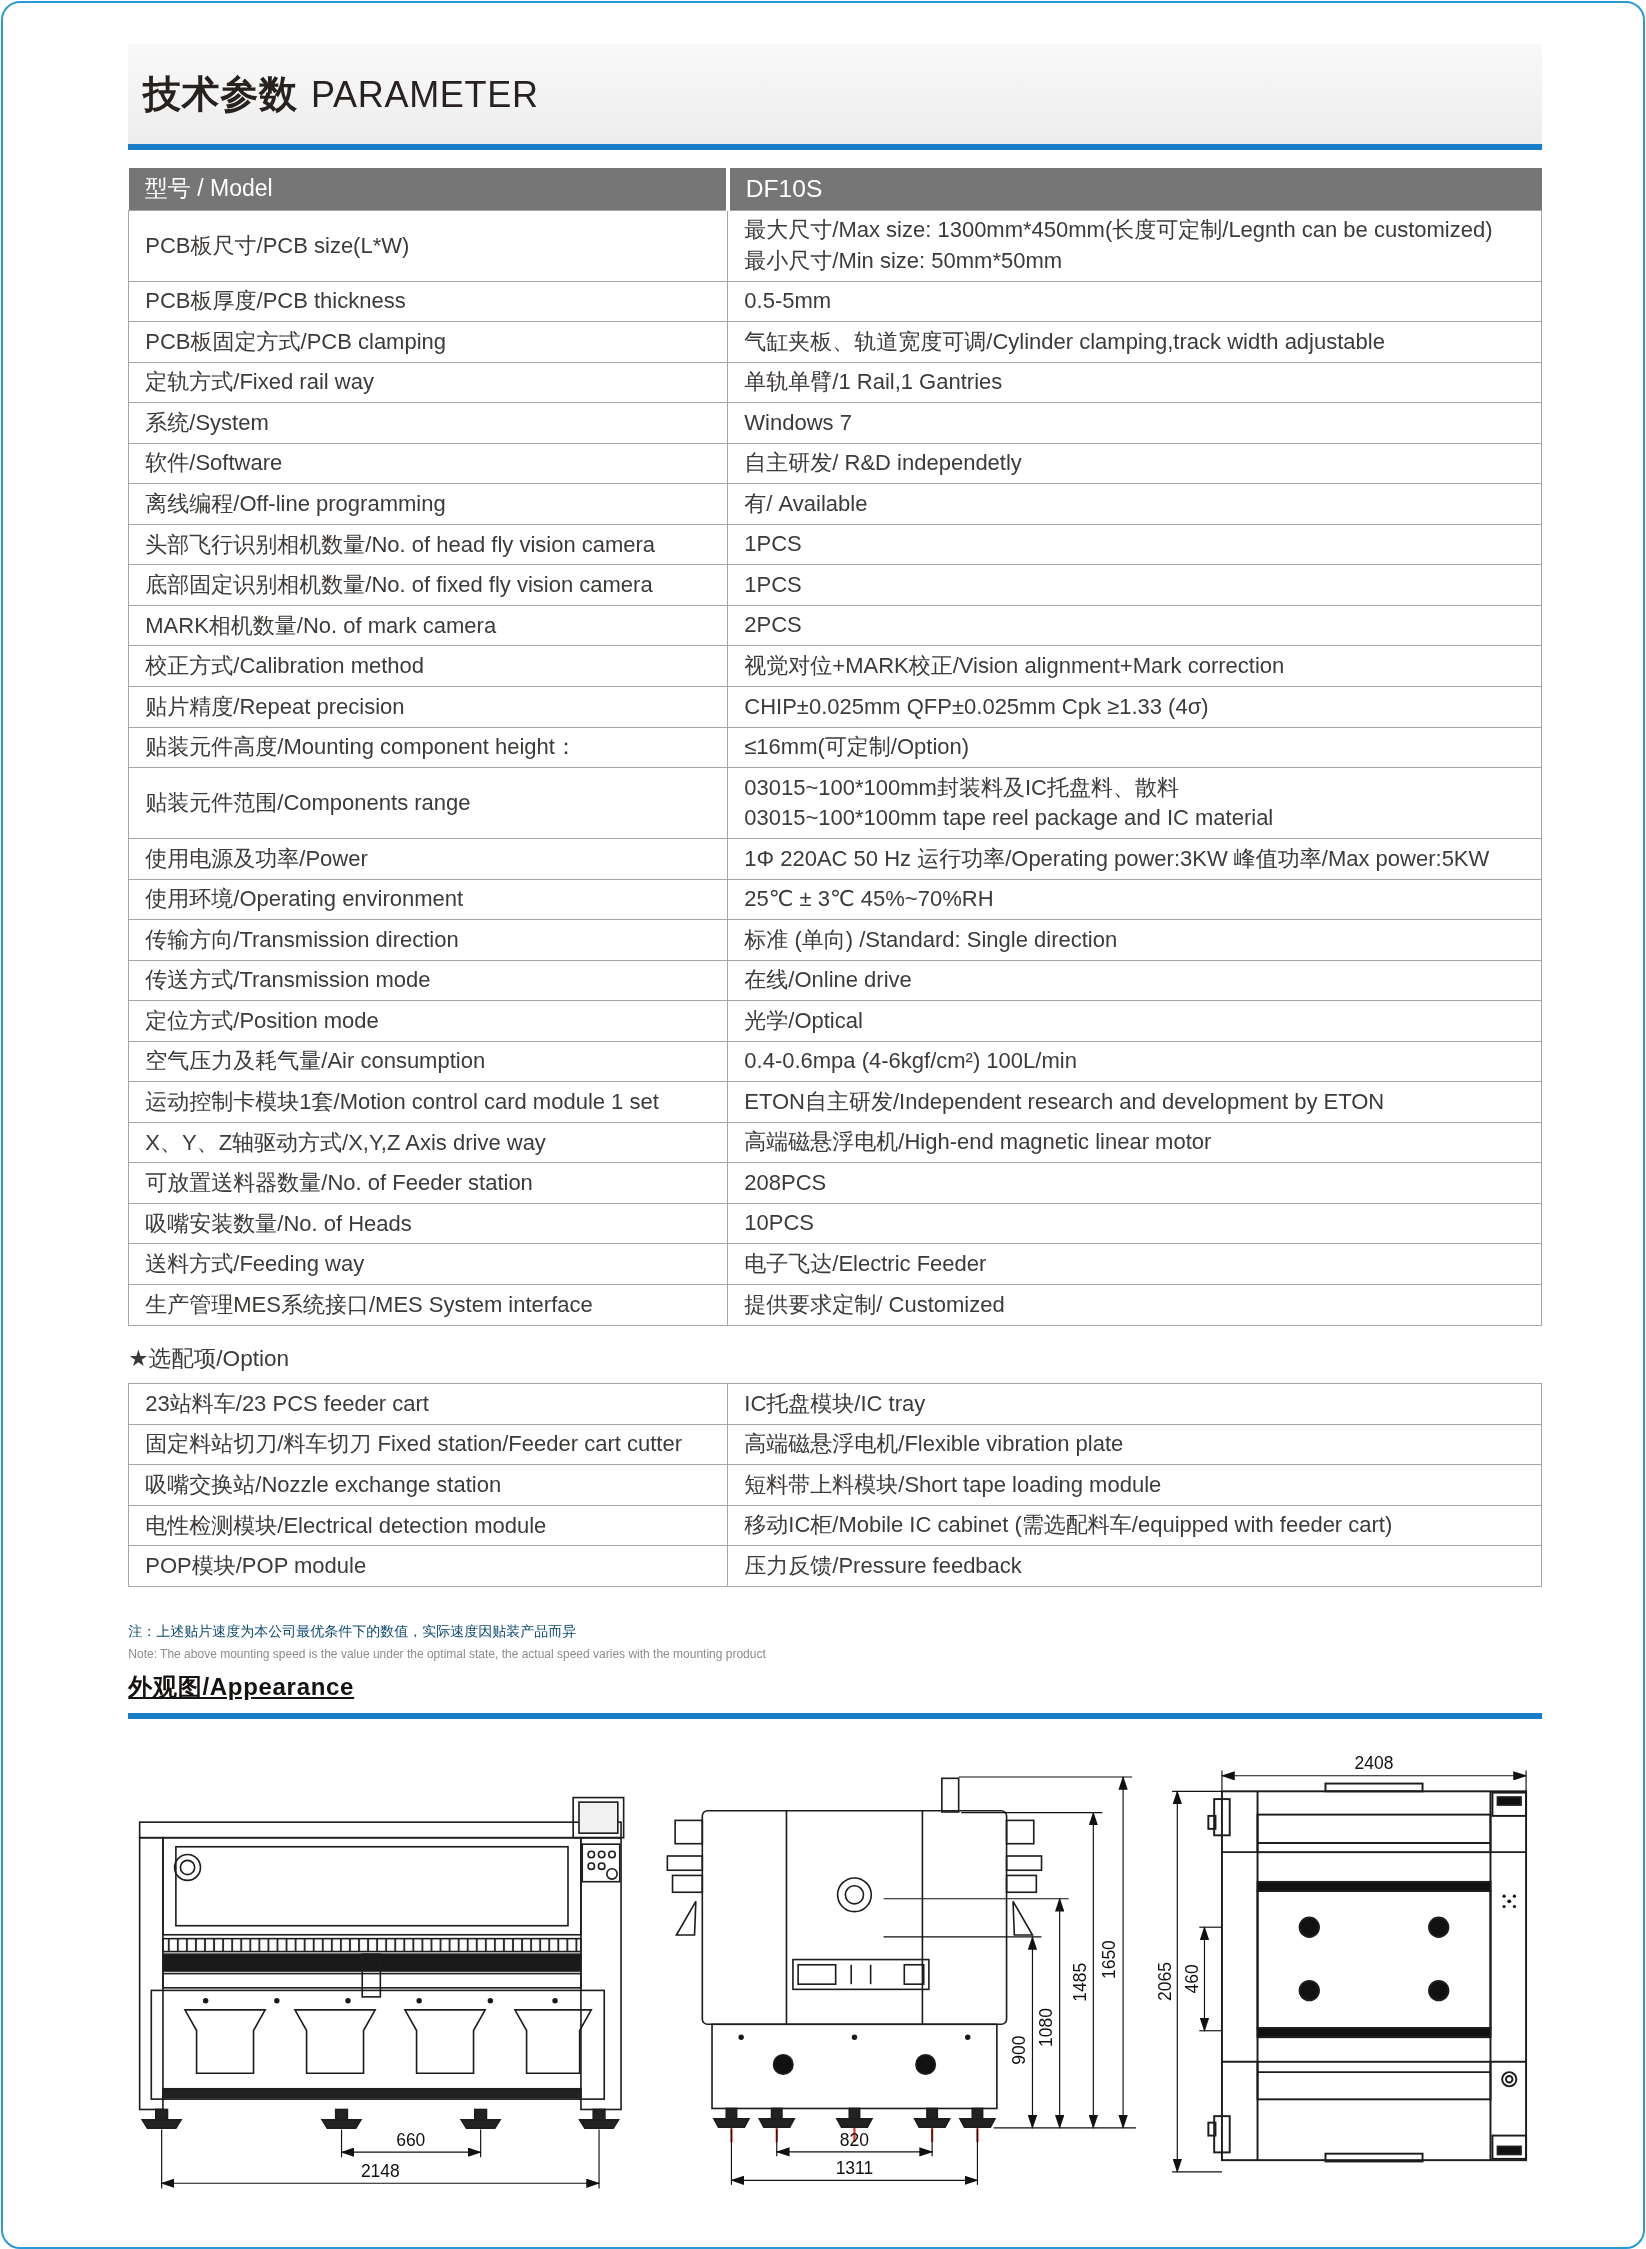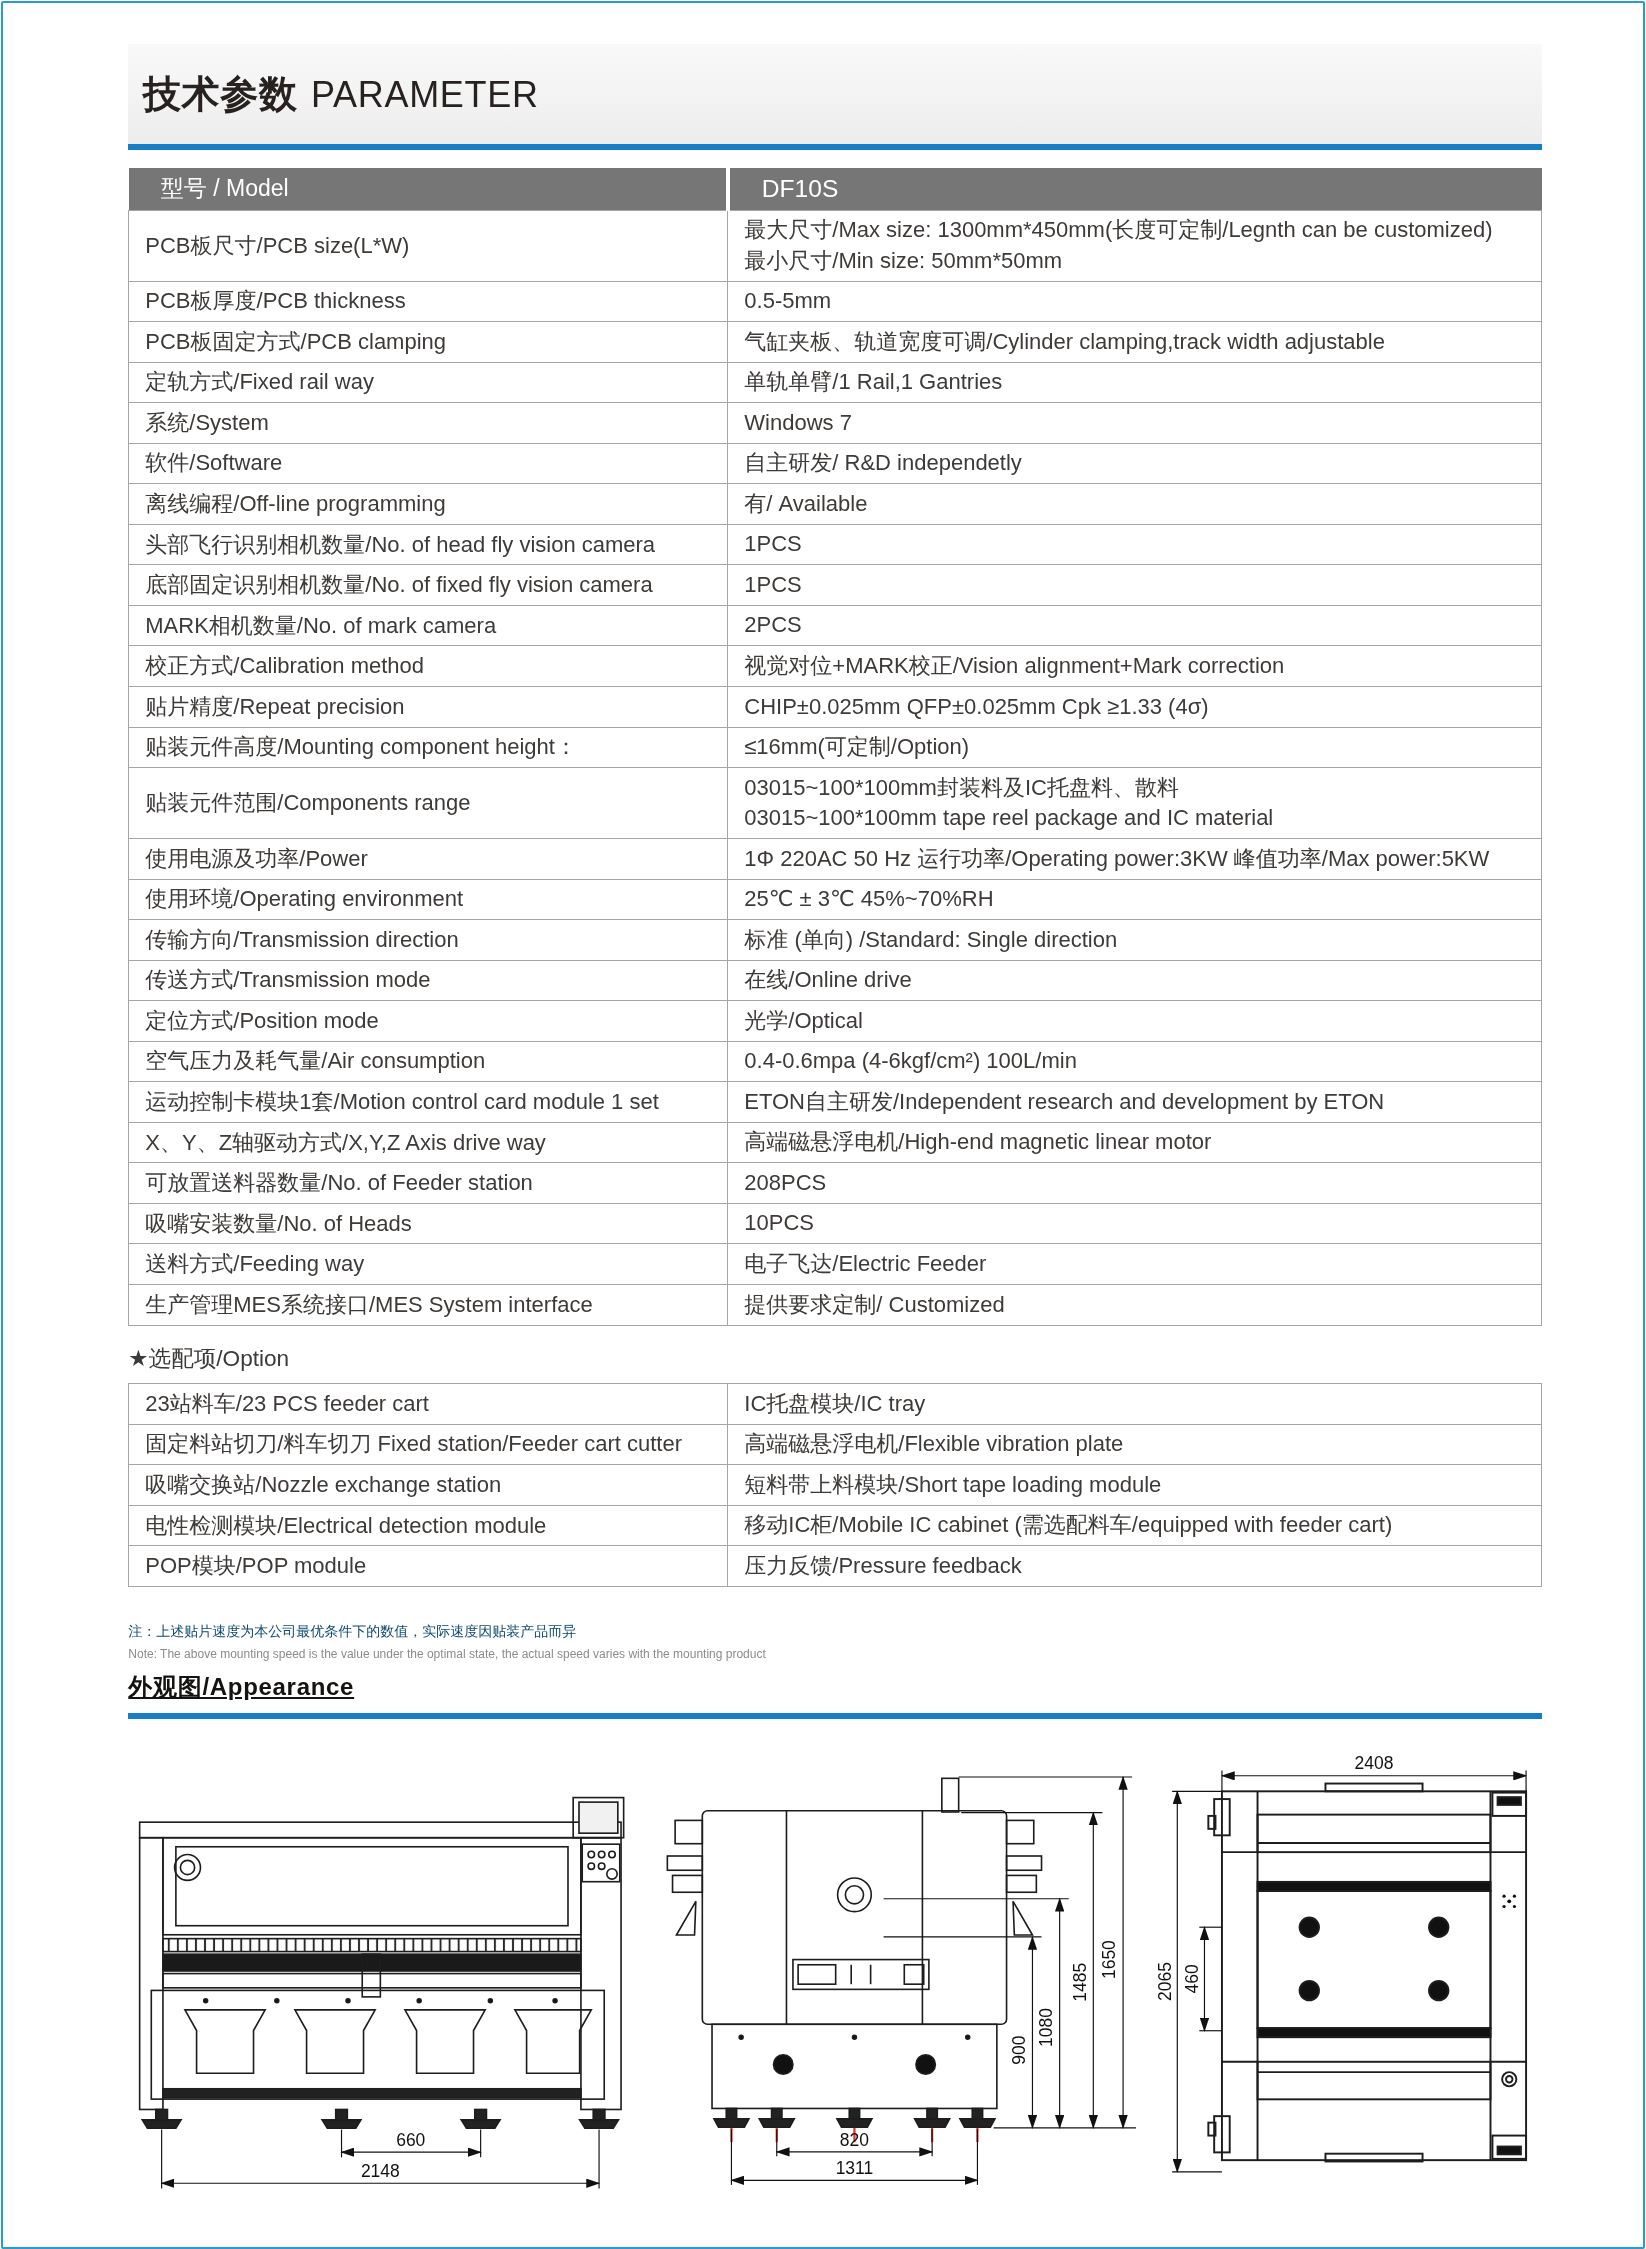--- a/index.html
+++ b/index.html
@@ -1,30 +1,30 @@
 <!DOCTYPE html>
 <html style="font-size:10.6px"><head>
 <meta charset="utf-8">
 <style>
   html,body{margin:0;padding:0;background:#ffffff;}
   body{width:1646px;height:2250px;position:relative;font-family:"Liberation Sans","DejaVu Sans",sans-serif;}
-  .page{position:absolute;left:1.3px;top:1.3px;width:1640px;height:2244px;border:2px solid #2b99d6;border-radius:2px;overflow:hidden;background:#fff;}
+  .page{position:absolute;left:1.3px;top:1.3px;width:1640px;height:2244px;border:2px solid #2b99d6;border-radius:19px;overflow:hidden;background:#fff;}
   .content{margin-left:125px;width:1414px;}
 
   
   .hdr-band{margin-top:41px;height:100px;background:linear-gradient(180deg,#f9f9f9 0%,#ededed 100%);display:flex;align-items:center;}
   .hdr-band h1{margin:0 0 0 14.6px;font-size:38px;color:#272220;letter-spacing:0.7px;display:flex;align-items:baseline;gap:13.3px;}
   .hdr-band .zh{font-weight:bold;}
   .hdr-band .en{font-weight:normal;font-size:36px;}
   .blue-rule{height:6px;background:#177dc5;}
 
   
   table.spec{margin-top:17.3px;width:1414px;border-collapse:collapse;table-layout:fixed;}
   table.spec col.c1col{width:599px;}
-  table.spec th{background:#767676;color:#ffffff;font-size:23px;text-align:left;padding:0 0 0 32px;height:42px;font-weight:normal;}
+  table.spec th{background:#767676;color:#ffffff;font-size:23px;text-align:left;padding:0 0 0 16px;height:42px;font-weight:normal;}
   table.spec th.model-th{font-weight:normal;font-size:24.6px;border-left:4px solid #ffffff;}
   table.spec td{border:1.3px solid #a6a6a6;font-size:22px;color:#3d3a38;padding:4.6px 9.3px 4.6px 16px;height:39px;vertical-align:middle;font-weight:normal;box-sizing:border-box;}
   table.spec td div{line-height:1.38;}
   table.spec tr{page-break-inside:avoid;}
   .opt-heading{margin-top:17.3px;font-size:22.6px;color:#3d3a38;}
   table.opt{margin-top:9.3px;padding-left:28px;}
 
   .notes{margin-top:16px;}
   .note-zh{font-size:14px;color:#0c4a6e;margin-top:36px;}
   .note-en{margin-top:6px;font-size:12px;color:#8b8b8b;}

